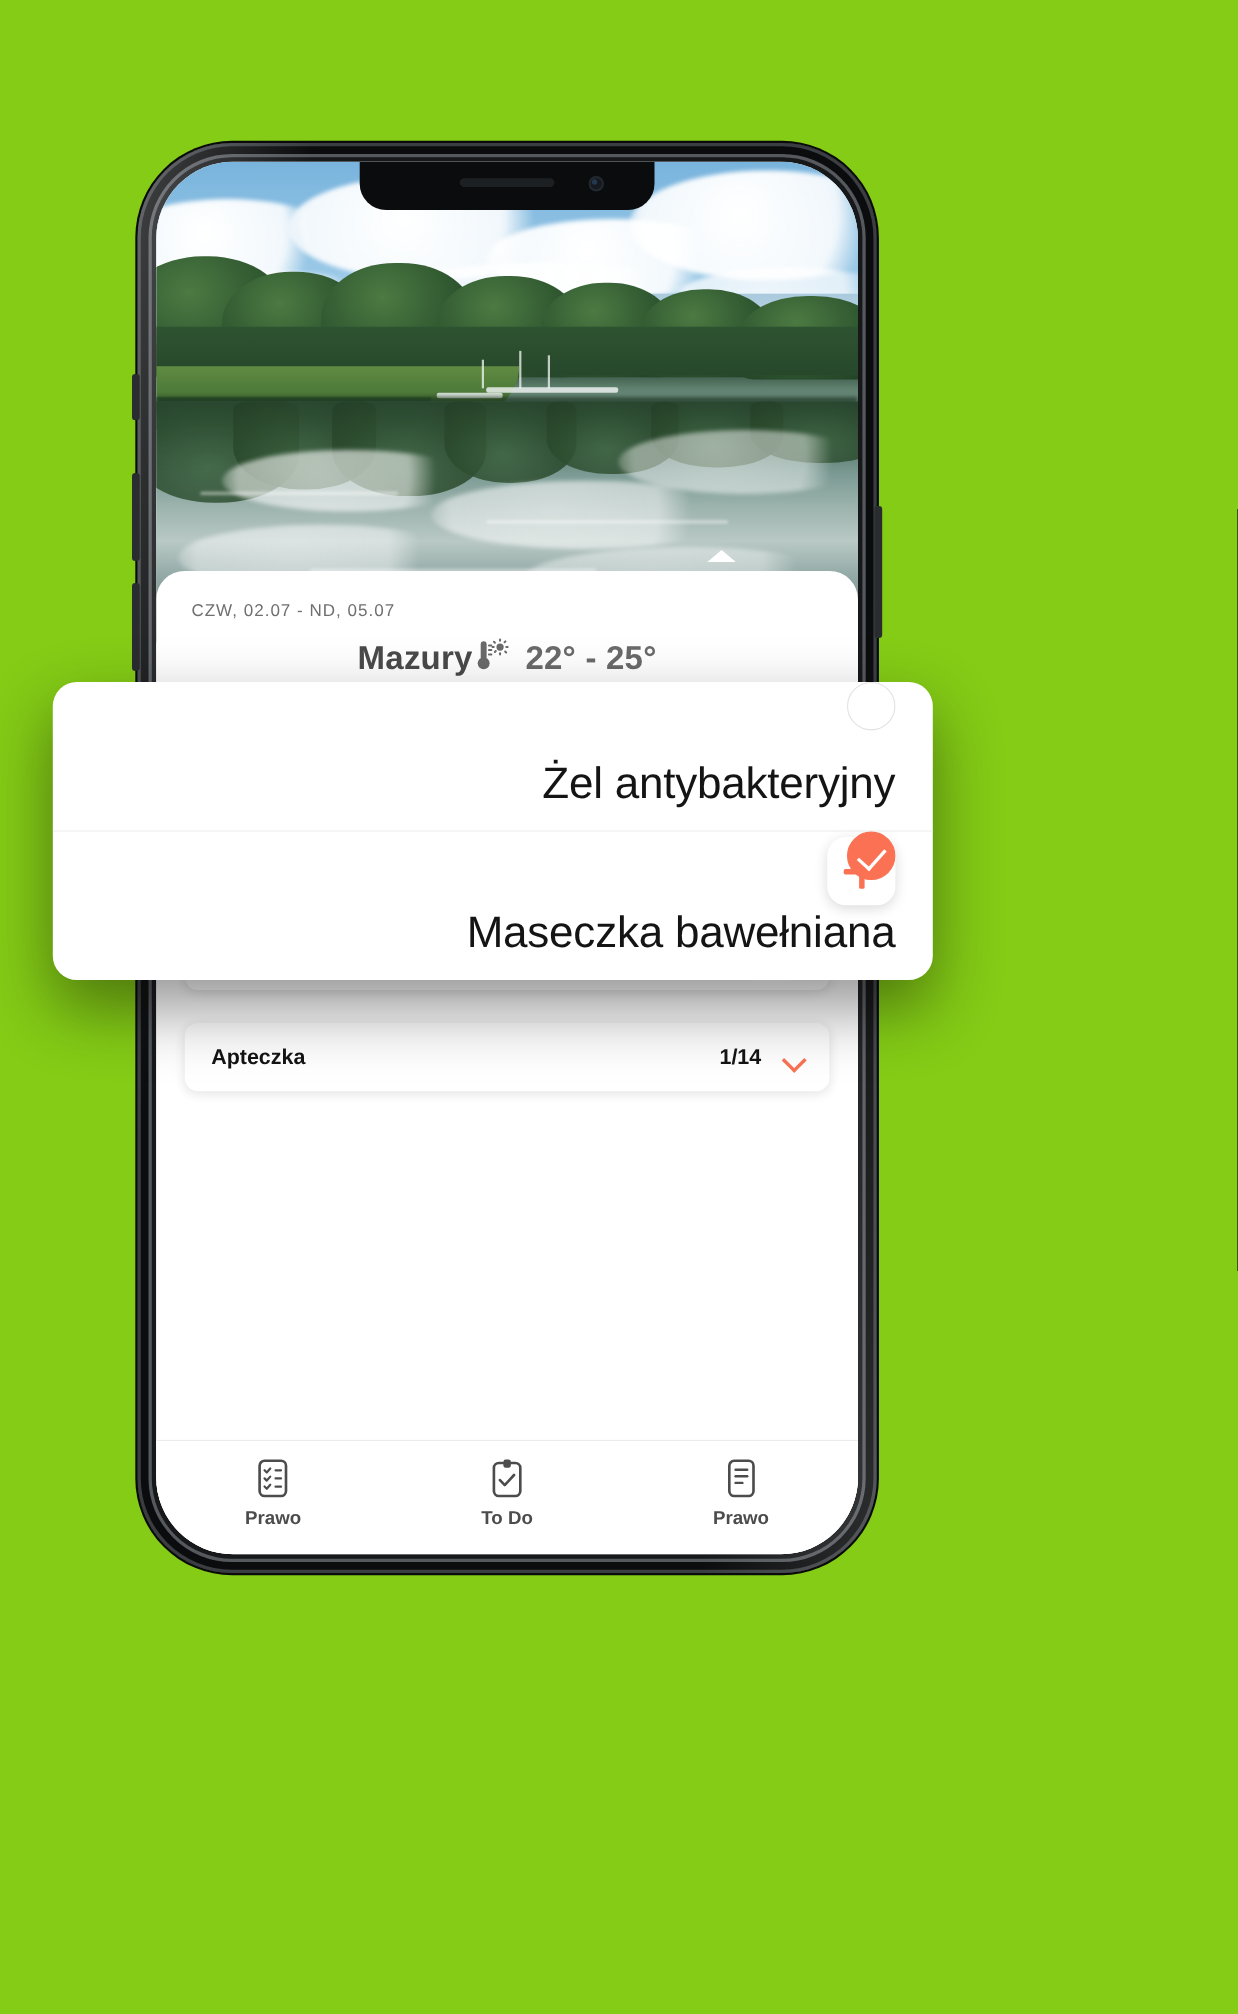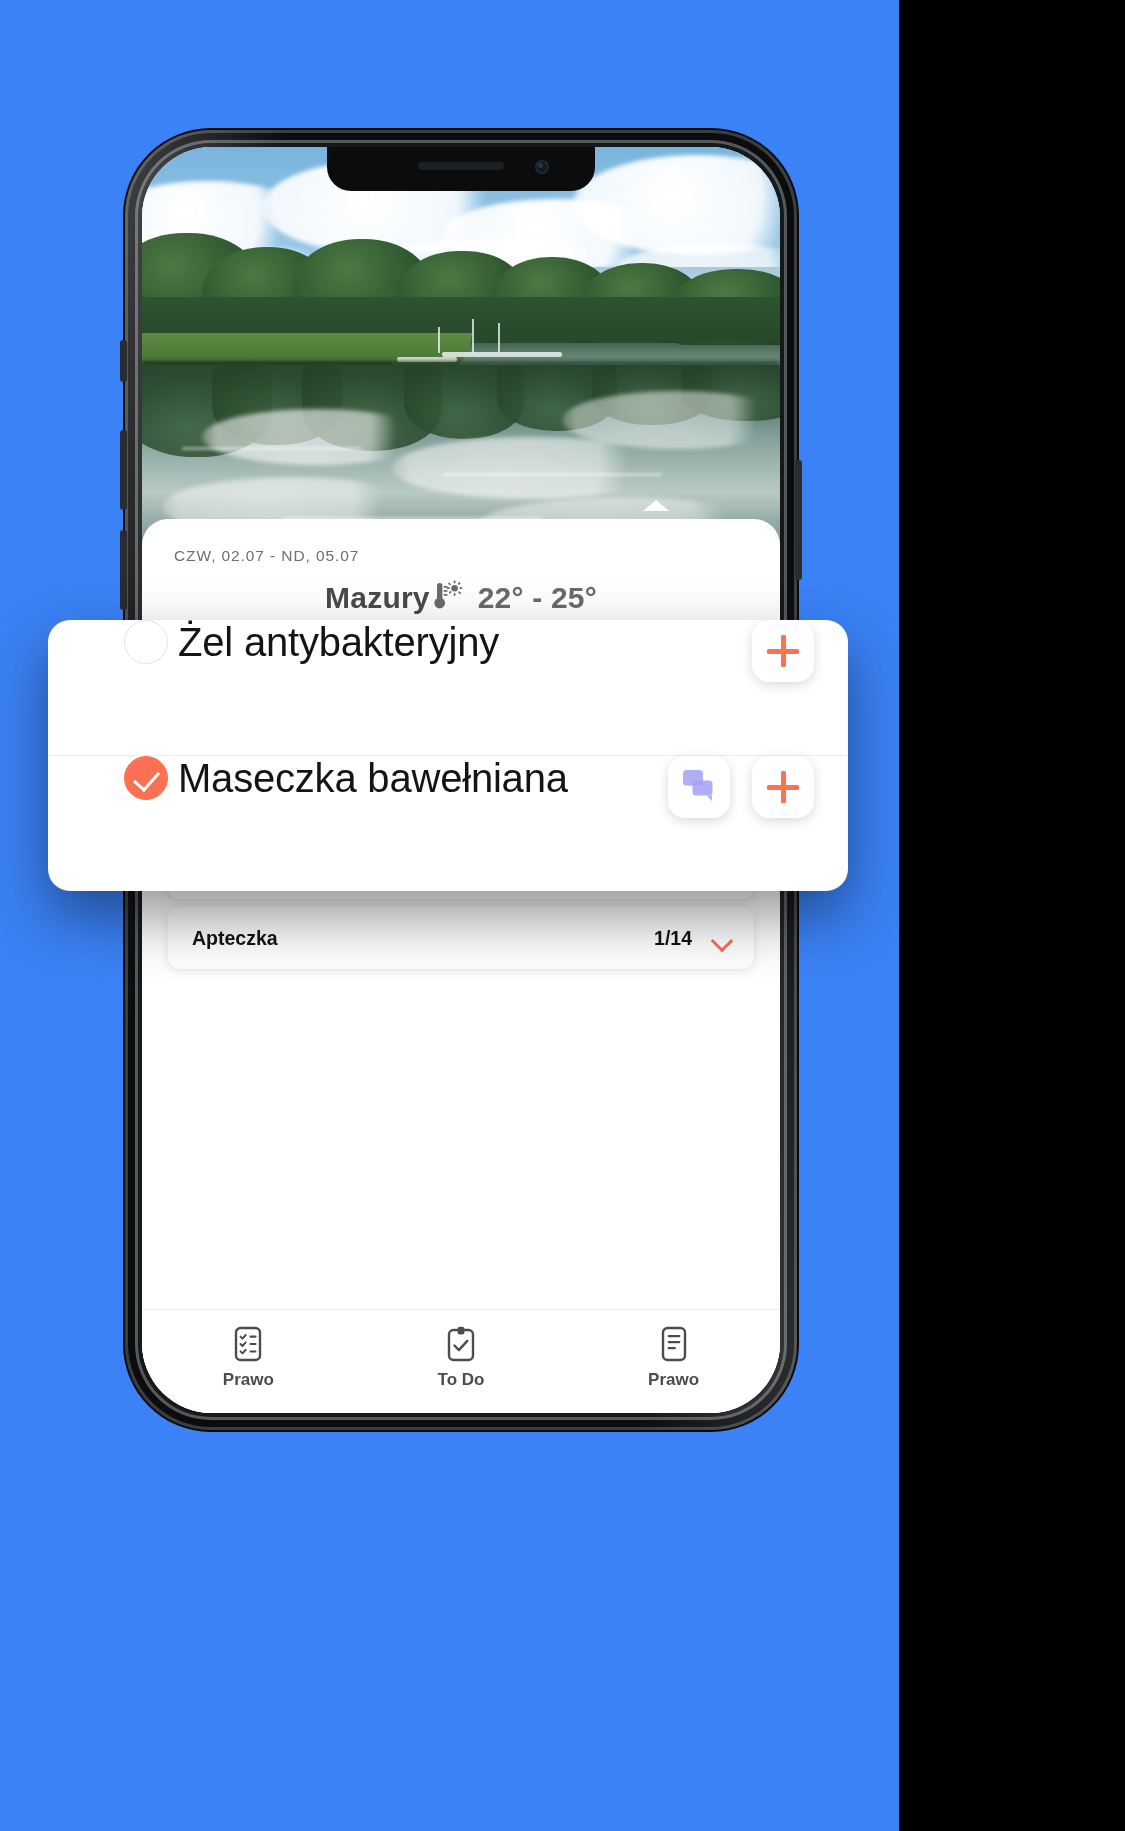--- a/index.html
+++ b/index.html
@@ -2,21 +2,21 @@
 <html><head>
 <meta charset="utf-8">
 <style>
   * { box-sizing: border-box; margin: 0; padding: 0; }
   html, body {
     width: 1125px; height: 1831px;
     background: #000;
     font-family: "Liberation Sans", sans-serif;
     overflow: hidden;
   }
-  .stage { position: relative; width: 899px; height: 1831px; background:#3b82f6; }
+  .stage { position: relative; width: 1125px; height: 1831px; background:#84cc16; }
 
   
   .phone-frame {
     position: absolute;
     left: 125px; top: 130px;
     width: 672px; height: 1300px;
     border-radius: 86px;
     background: #16181a;
     box-shadow:
       inset 0 0 0 3px #3a3e42,
@@ -172,21 +172,21 @@
   .plus::before { left:0; top:9.2px; width:22px; height:3.6px; }
   .plus::after  { top:0; left:9.2px; height:22px; width:3.6px; }
 
   
   .groups { padding: 10px 26px 0 26px; }
   .group-card {
     height: 62px; background:#fff; border-radius: 12px;
     box-shadow: 0 2px 10px rgba(0,0,0,.11);
     display:flex; align-items:center; justify-content:space-between;
     padding: 0 22px 0 24px;
-    margin-bottom: 8px;
+    margin-bottom: 30px;
   }
   .group-name { font-size: 19.5px; font-weight:700; color:#141414; }
   .group-right { display:flex; align-items:center; gap:20px; }
   .group-count { font-size: 19.5px; font-weight:700; color:#141414; }
   .chev {
     width:20px; height:11px; position:relative;
   }
   .chev::before{
     content:""; position:absolute; left:2px; top:0;
     width:13px; height:13px;
@@ -211,22 +211,22 @@
   .overlay {
     position:absolute;
     left: 48px; top: 620px;
     width: 800px; height: 271px;
     background:#fff; border-radius: 22px;
     box-shadow: 0 26px 60px rgba(0,0,0,.42);
     z-index: 50;
     overflow:hidden;
   }
   .ov-row {
-    height: 135px; display:flex; align-items:flex-start;
-    padding: 0 34px 0 76px; gap: 10px;
+    height: 135px; display:flex; align-items:flex-end;
+    padding: 0 34px 0 76px; gap: 26px; flex-direction: column;
   }
   .ov-row + .ov-row { border-top: 1.5px solid #eeeeee; }
   .ov-check {
     width: 44px; height:44px; border-radius:50%;
     border: 1.8px solid #e2e2e2; background:#fff; flex:0 0 auto;
   }
   .ov-check.done {
     background:#fa7253; border-color:#fa7253; position:relative;
   }
   .ov-check.done::after{

